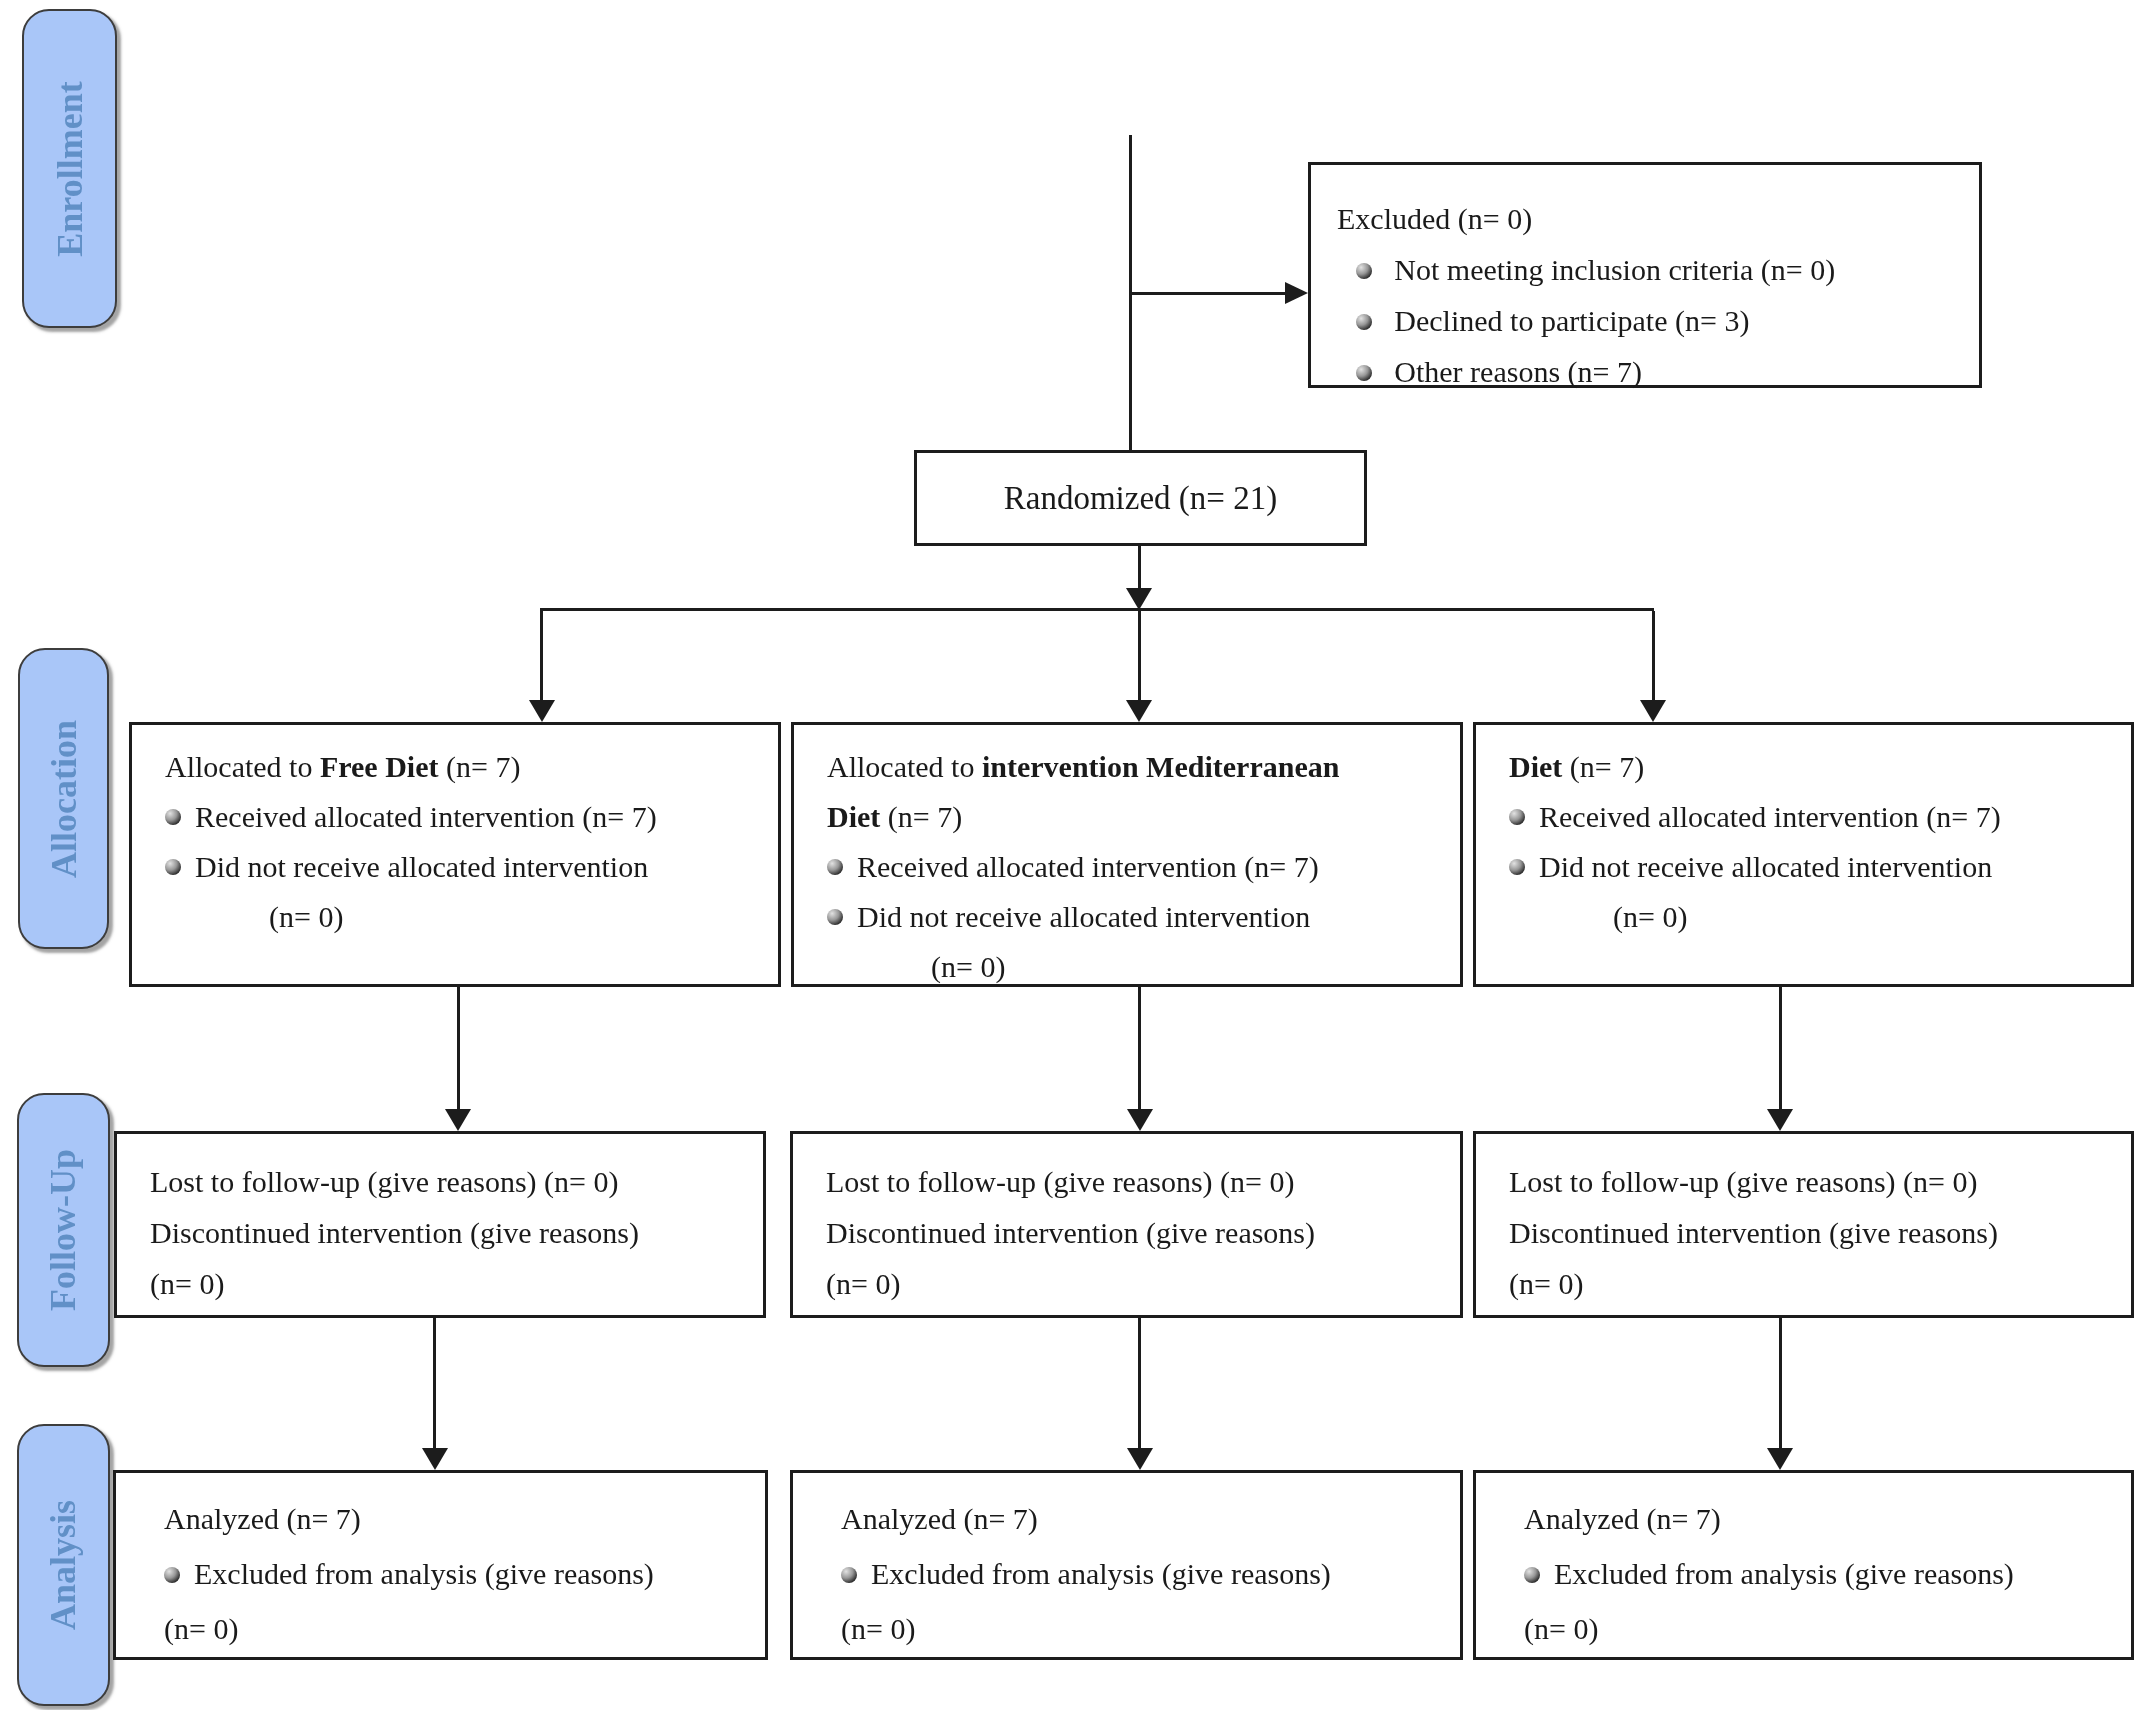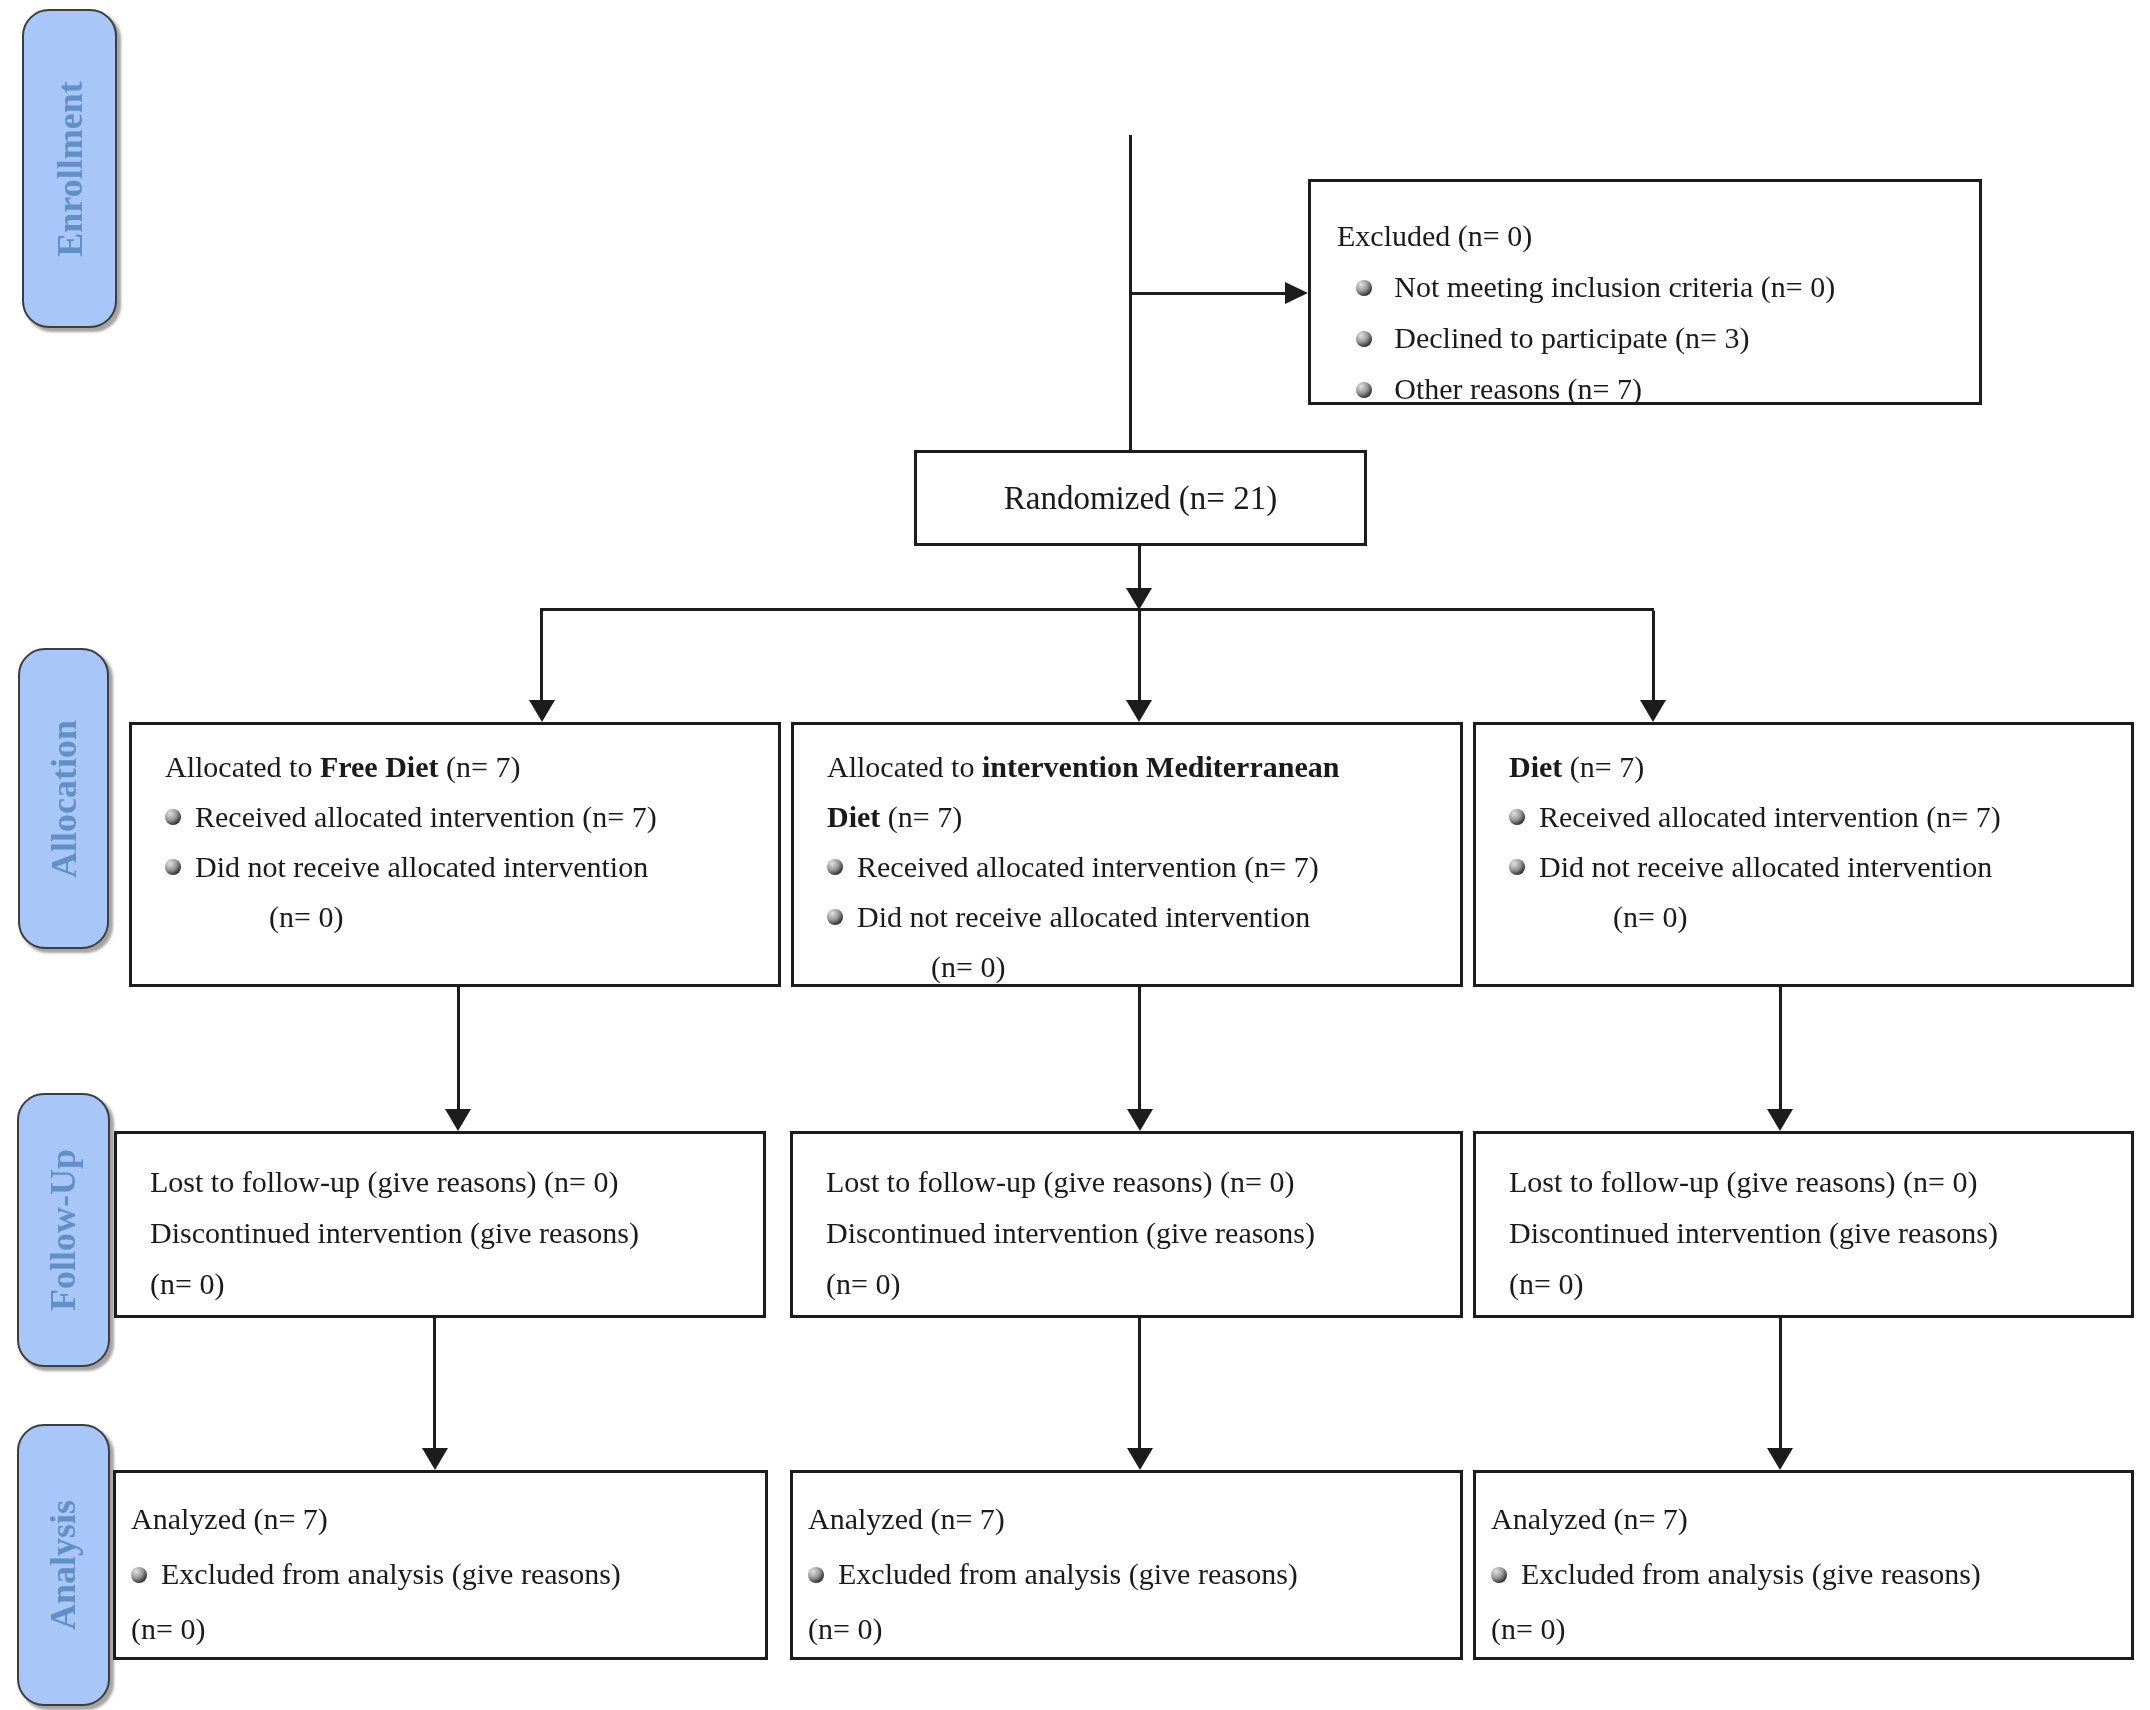--- a/index.html
+++ b/index.html
@@ -43,21 +43,21 @@
     box-sizing:border-box;
     font-size:30px;
     line-height:50px;
   }
   .fbox.center{
     display:flex;align-items:center;justify-content:center;
     font-size:33px;
   }
   .alloc{padding:16.7px 18px 0 33px;}
   .fu{padding:22px 2px 0 33px;line-height:51px;}
-  .ana{padding:18px 18px 0 15px;line-height:55px;}
+  .ana{padding:18px 18px 0 48px;line-height:55px;}
   .excl{padding:28px 18px 0 26px;line-height:51px;}
   .bullet-line{white-space:nowrap;}
   .ball{
     display:inline-block;width:16px;height:16px;border-radius:50%;
     background:radial-gradient(circle at 32% 28%, #e2e2e2 0%, #979797 42%, #1f1f1f 80%);
     margin-right:14px;vertical-align:middle;margin-bottom:5.1px;
   }
   .excl .ball{margin-left:19.3px;margin-right:22px;}
   .cont{padding-left:104px;}
   
@@ -82,21 +82,21 @@
     <span class="rot">Allocation</span>
   </div>
   <div class="stage" style="left:16.7px;top:1093px;width:89px;height:270px;">
     <span class="rot">Follow-Up</span>
   </div>
   <div class="stage" style="left:16.7px;top:1424px;width:89px;height:278px;">
     <span class="rot">Analysis</span>
   </div>
 
 
-  <div class="fbox excl" style="left:1308px;top:179px;width:674px;height:226px;">
+  <div class="fbox excl" style="left:1308px;top:162px;width:674px;height:226px;">
     <div>Excluded (n= 0)</div>
     <div class="bullet-line"><span class="ball"></span><span>Not meeting inclusion criteria (n= 0)</span></div>
     <div class="bullet-line"><span class="ball"></span><span>Declined to participate (n= 3)</span></div>
     <div class="bullet-line"><span class="ball"></span><span>Other reasons (n= 7)</span></div>
   </div>
 
   <div class="fbox center" style="left:914px;top:450px;width:453px;height:96px;">
     <span>Randomized (n= 21)</span>
   </div>
 

